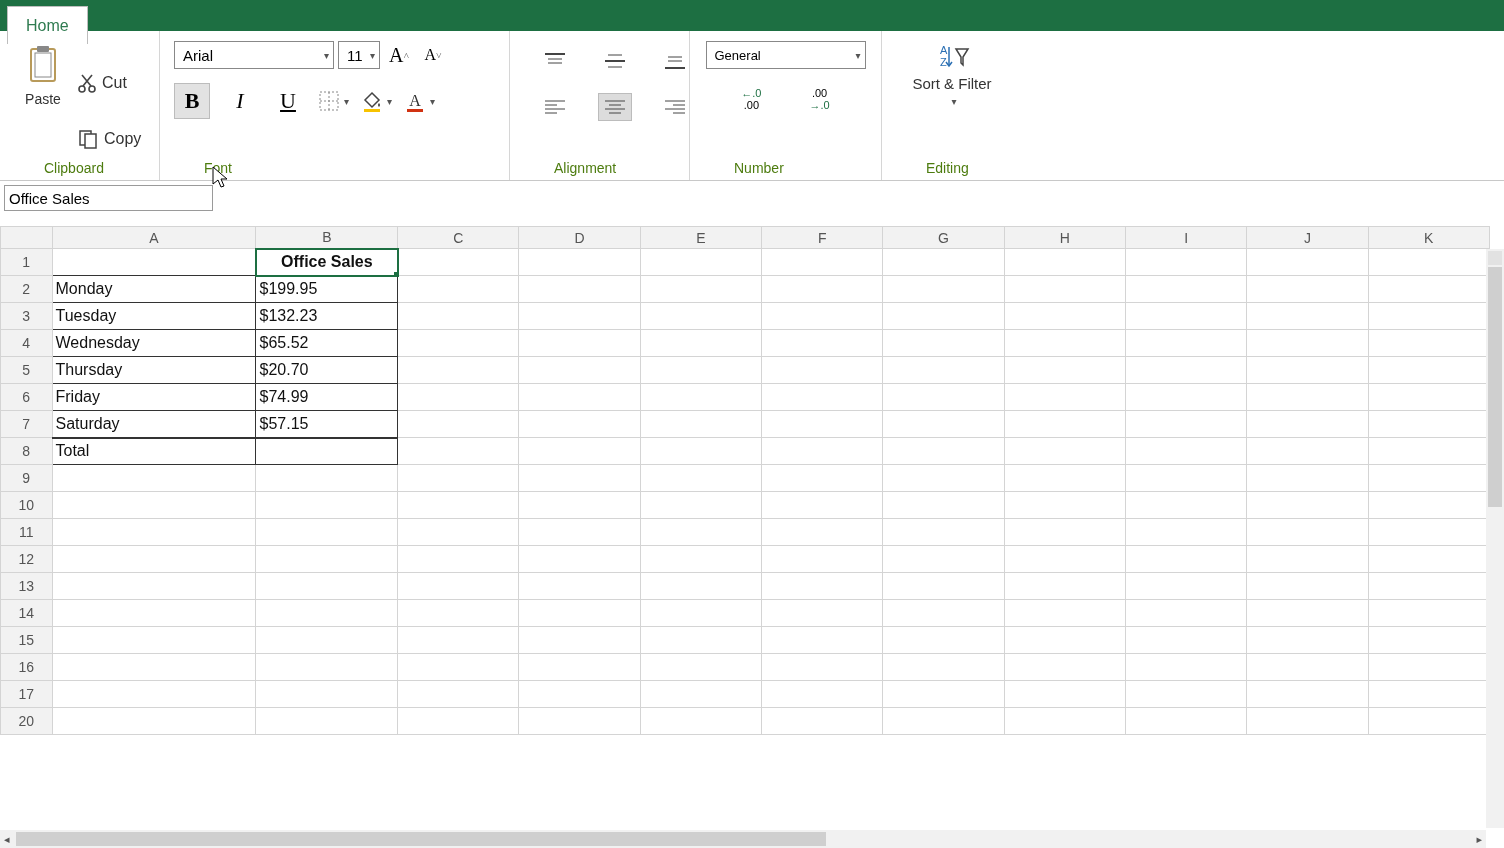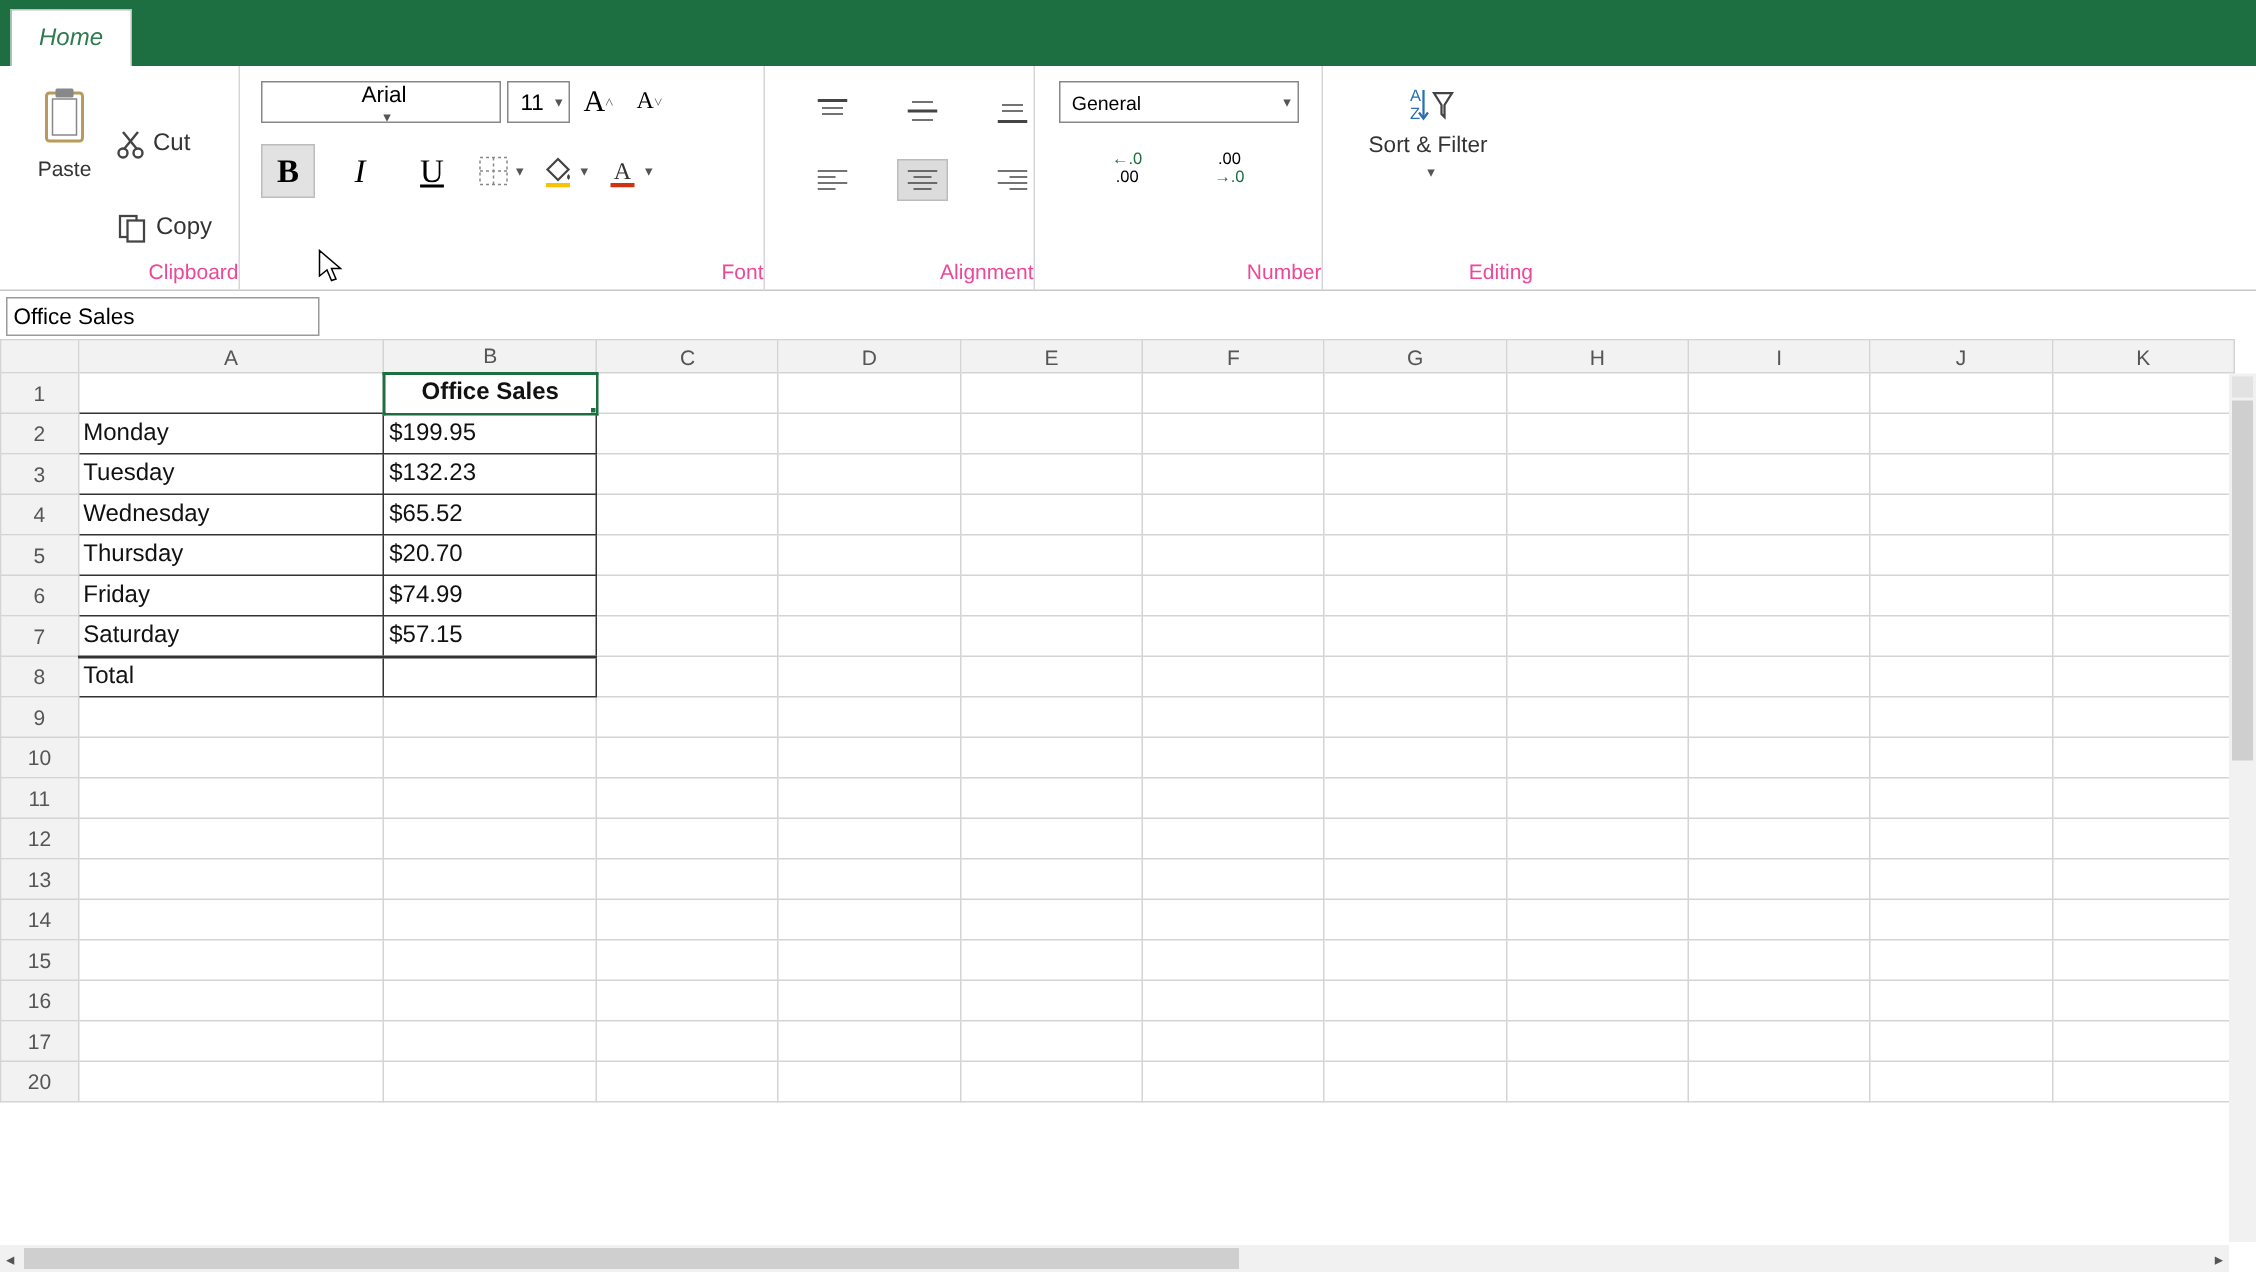--- a/index.html
+++ b/index.html
@@ -7,24 +7,23 @@
     font-family: Arial, "Segoe UI", sans-serif;
     font-size: 13px;
     overflow: hidden;
     width: 1504px;
     height: 848px;
     background: #fff;
     position: relative;
   }
   
   .titlebar {
-    height: 44px;
+    height: 31px;
     background: #1d6f42;
     position: relative;
-    font-style: italic;
   }
   .tab {
     position: absolute;
     top: 6px;
     left: 7px;
     height: 38px;
     padding: 0 18px;
     background: #fff;
     border: 1px solid #bdbdbd;
     border-bottom: none;
@@ -45,23 +44,24 @@
   .group {
     position: relative;
     border-right: 1px solid #d6d6d6;
     padding: 10px 14px 4px 14px;
   }
   .group:last-child { border-right: none; }
   .group-label {
     position: absolute;
     bottom: 4px;
     left: 0; right: 0;
-    text-align: right;
+    text-align: left;
     font-size: 14px;
-    color: #ec4899;
+    color: #4d7c0f;
+    padding-left: 44px;
   }
   .group-inner {
     height: 120px;
     display: flex;
     align-items: flex-start;
     gap: 6px;
   }
 
   
   .clipboard-left {
@@ -83,21 +83,21 @@
 
   
   .font-top { display:flex; align-items:center; gap:4px; margin-bottom:14px;}
   .combo {
     border: 1px solid #888;
     background: #fff;
     height: 28px;
     display:flex; align-items:center; justify-content:space-between;
     padding: 0 4px 0 8px;
   }
-  .fontname { width: 160px; font-size:15px;flex-direction:column; }
+  .fontname { width: 160px; font-size:15px; }
   .fontsize { width: 42px; font-size:15px; }
   .btn-sm {
     height: 28px;
     min-width: 30px;
     display:flex; align-items:center; justify-content:center;
     cursor:pointer;
     padding:0 4px;
   }
   .font-bottom { display:flex; align-items:center; gap:12px; }
   .fmt-btn { width:36px; height:36px; display:flex; align-items:center; justify-content:center; cursor:pointer;}

